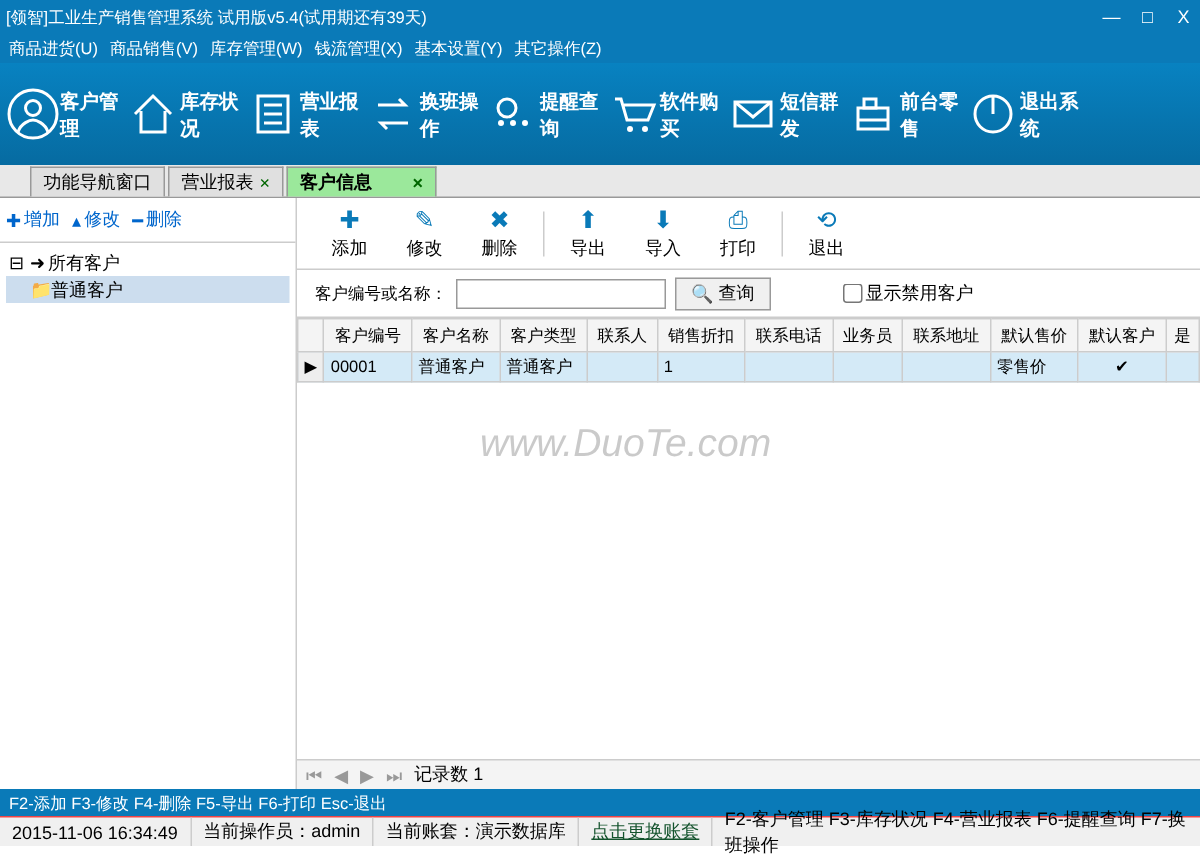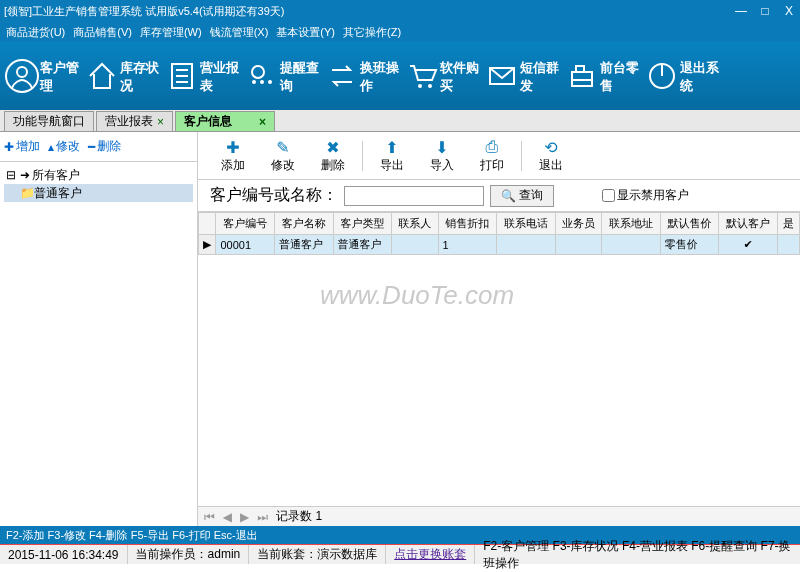--- a/index.html
+++ b/index.html
@@ -7,54 +7,54 @@
 .title-bar { height: 22px; background: linear-gradient(#0a7ab8, #0a7ab8); display: flex; align-items: center; padding: 0 4px; color: #fff; justify-content: space-between; }
 .title-text { font-size: 11px; }
 .win-controls { display: flex; gap: 10px; }
 .win-btn { width: 14px; text-align: center; cursor: pointer; }
 .menu-bar { height: 20px; background: #0a7ab8; display: flex; align-items: center; padding: 0 6px; gap: 8px; }
 .menu-item { color: #fff; font-size: 11px; cursor: pointer; }
 .main-toolbar { height: 68px; background: linear-gradient(#0882c1, #066ba1); display: flex; align-items: center; padding: 0 4px; }
 .main-tool { width: 80px; display: flex; flex-direction: row; align-items: center; justify-content: center; color: #fff; cursor: pointer; }
 .main-tool-icon { width: 36px; height: 36px; display: flex; align-items: center; justify-content: center; }
 .main-tool-label { font-size: 13px; font-weight: bold; margin-top: 2px; }
-.tab-strip { height: 22px; background: #e8e8e8; display: flex; align-items: flex-end; padding-left: 4px; border-bottom: 1px solid #999; }
+.tab-strip { height: 22px; background: #e8e8e8; display: flex; align-items: flex-end; padding-left: 20px; border-bottom: 1px solid #999; }
 .tab { height: 20px; padding: 0 8px; display: flex; align-items: center; background: #e0e0e0; border: 1px solid #999; border-bottom: none; margin-right: 2px; cursor: pointer; font-size: 11px; }
 .tab.active { background: #9be89b; font-weight: bold; gap: 23px; }
 .tab .x { margin-left: 4px; color: #060; }
 .content { display: flex; height: 394px; background: #fff; }
 .left-pane { width: 198px; border-right: 1px solid #ccc; display: flex; flex-direction: column; }
 .left-toolbar { height: 30px; display: flex; align-items: center; border-bottom: 1px solid #ccc; padding: 0 4px; gap: 8px; }
 .lt-btn { color: #0066cc; cursor: pointer; font-size: 11px; display: flex; align-items: center; gap: 2px; }
 .tree { padding: 4px; font-size: 11px; }
 .tree-row { display: flex; align-items: center; height: 18px; cursor: pointer; }
 .tree-row.sel { background: #cde; }
 .tree-ic { width: 14px; display: inline-block; text-align: center; }
 .right-pane { flex: 1; display: flex; flex-direction: column; overflow: hidden; }
 .action-bar { height: 48px; display: flex; align-items: center; border-bottom: 1px solid #ccc; padding: 0 10px; }
 .act { width: 50px; display: flex; flex-direction: column; align-items: center; cursor: pointer; font-size: 11px; }
 .act-ic { width: 20px; height: 20px; display: flex; align-items: center; justify-content: center; color: #0a7ab8; font-size: 16px; }
 .act-sep { width: 1px; height: 30px; background: #ccc; margin: 0 4px; }
 .search-row { height: 32px; display: flex; align-items: center; padding: 0 12px; gap: 6px; border-bottom: 1px solid #ccc; }
-.search-label { font-size: 16px; }
+.search-label { font-size: 11px; }
 .search-input { width: 140px; height: 20px; border: 1px solid #999; padding: 0 4px; }
 .search-btn { height: 22px; padding: 0 10px; border: 1px solid #999; background: #f0f0f0; cursor: pointer; display: flex; align-items: center; gap: 3px; }
 .cb-label { margin-left: 42px; display: flex; align-items: center; gap: 2px; justify-content: space-between; }
 .grid-wrap { flex: 1; overflow: auto; position: relative; }
 .grid { width: 100%; border-collapse: collapse; }
 .grid th { background: #f4f4f4; border: 1px solid #ccc; padding: 3px 4px; font-size: 11px; font-weight: normal; white-space: nowrap; margin-left: 32px; }
 .grid td { border: 1px solid #ccc; padding: 2px 4px; font-size: 11px; height: 18px; white-space: nowrap; }
 .grid tr.data { background: #d4eaf7; }
 .row-ind { width: 14px; background: #eee; text-align: center; }
 .rec-bar { height: 20px; border-top: 1px solid #ccc; background: #f4f4f4; display: flex; align-items: center; padding: 0 6px; font-size: 11px; gap: 8px; }
 .nav-ar { color: #999; cursor: pointer; }
 .hint-bar { height: 18px; background: #0a7ab8; color: #fff; display: flex; align-items: center; padding: 0 6px; font-size: 11px; }
 .status-bar { height: 20px; background: #f0f0f0; border-top: 1px solid #ef4444; display: flex; align-items: center; font-size: 11px; }
 .status-seg { padding: 0 8px; border-right: 1px solid #ccc; height: 100%; display: flex; align-items: center; }
-.status-link { color: #4c1d95; text-decoration: underline; cursor: pointer; }
+.status-link { color: #14532d; text-decoration: underline; cursor: pointer; }
 .watermark { position: absolute; top: 280px; left: 320px; font-size: 26px; color: rgba(150,150,150,0.5); font-family: Arial; font-style: italic; pointer-events: none; }
 .check { text-align: center; }
 svg { display: block; }
 </style>
 </head>
 <body>
 
 <div class="title-bar">
   <span class="title-text">[领智]工业生产销售管理系统 试用版v5.4(试用期还有39天)</span>
   <div class="win-controls">
@@ -99,35 +99,35 @@
           <line x1="12" y1="12" x2="24" y2="12" stroke="#fff" stroke-width="2"></line>
           <line x1="12" y1="18" x2="24" y2="18" stroke="#fff" stroke-width="2"></line>
           <line x1="12" y1="24" x2="24" y2="24" stroke="#fff" stroke-width="2"></line>
         </svg>
       </div>
       <div class="main-tool-label">营业报表</div>
     </div>
     <div class="main-tool">
       <div class="main-tool-icon">
         <svg width="36" height="36" viewBox="0 0 36 36">
+          <path d="M8 12h18l-4-4M28 24H10l4 4" fill="none" stroke="#fff" stroke-width="2"></path>
+        </svg>
+      </div>
+      <div class="main-tool-label">换班操作</div>
+    </div>
+    <div class="main-tool">
+      <div class="main-tool-icon">
+        <svg width="36" height="36" viewBox="0 0 36 36">
           <circle cx="14" cy="14" r="6" fill="none" stroke="#fff" stroke-width="2"></circle>
           <circle cx="10" cy="24" r="2" fill="#fff"></circle>
           <circle cx="18" cy="24" r="2" fill="#fff"></circle>
           <circle cx="26" cy="24" r="2" fill="#fff"></circle>
         </svg>
       </div>
       <div class="main-tool-label">提醒查询</div>
-    </div>
-    <div class="main-tool">
-      <div class="main-tool-icon">
-        <svg width="36" height="36" viewBox="0 0 36 36">
-          <path d="M8 12h18l-4-4M28 24H10l4 4" fill="none" stroke="#fff" stroke-width="2"></path>
-        </svg>
-      </div>
-      <div class="main-tool-label">换班操作</div>
     </div>
     <div class="main-tool">
       <div class="main-tool-icon">
         <svg width="36" height="36" viewBox="0 0 36 36">
           <path d="M6 8h4l4 14h14l4-10H12" fill="none" stroke="#fff" stroke-width="2"></path>
           <circle cx="16" cy="28" r="2" fill="#fff"></circle>
           <circle cx="26" cy="28" r="2" fill="#fff"></circle>
         </svg>
       </div>
       <div class="main-tool-label">软件购买</div>

